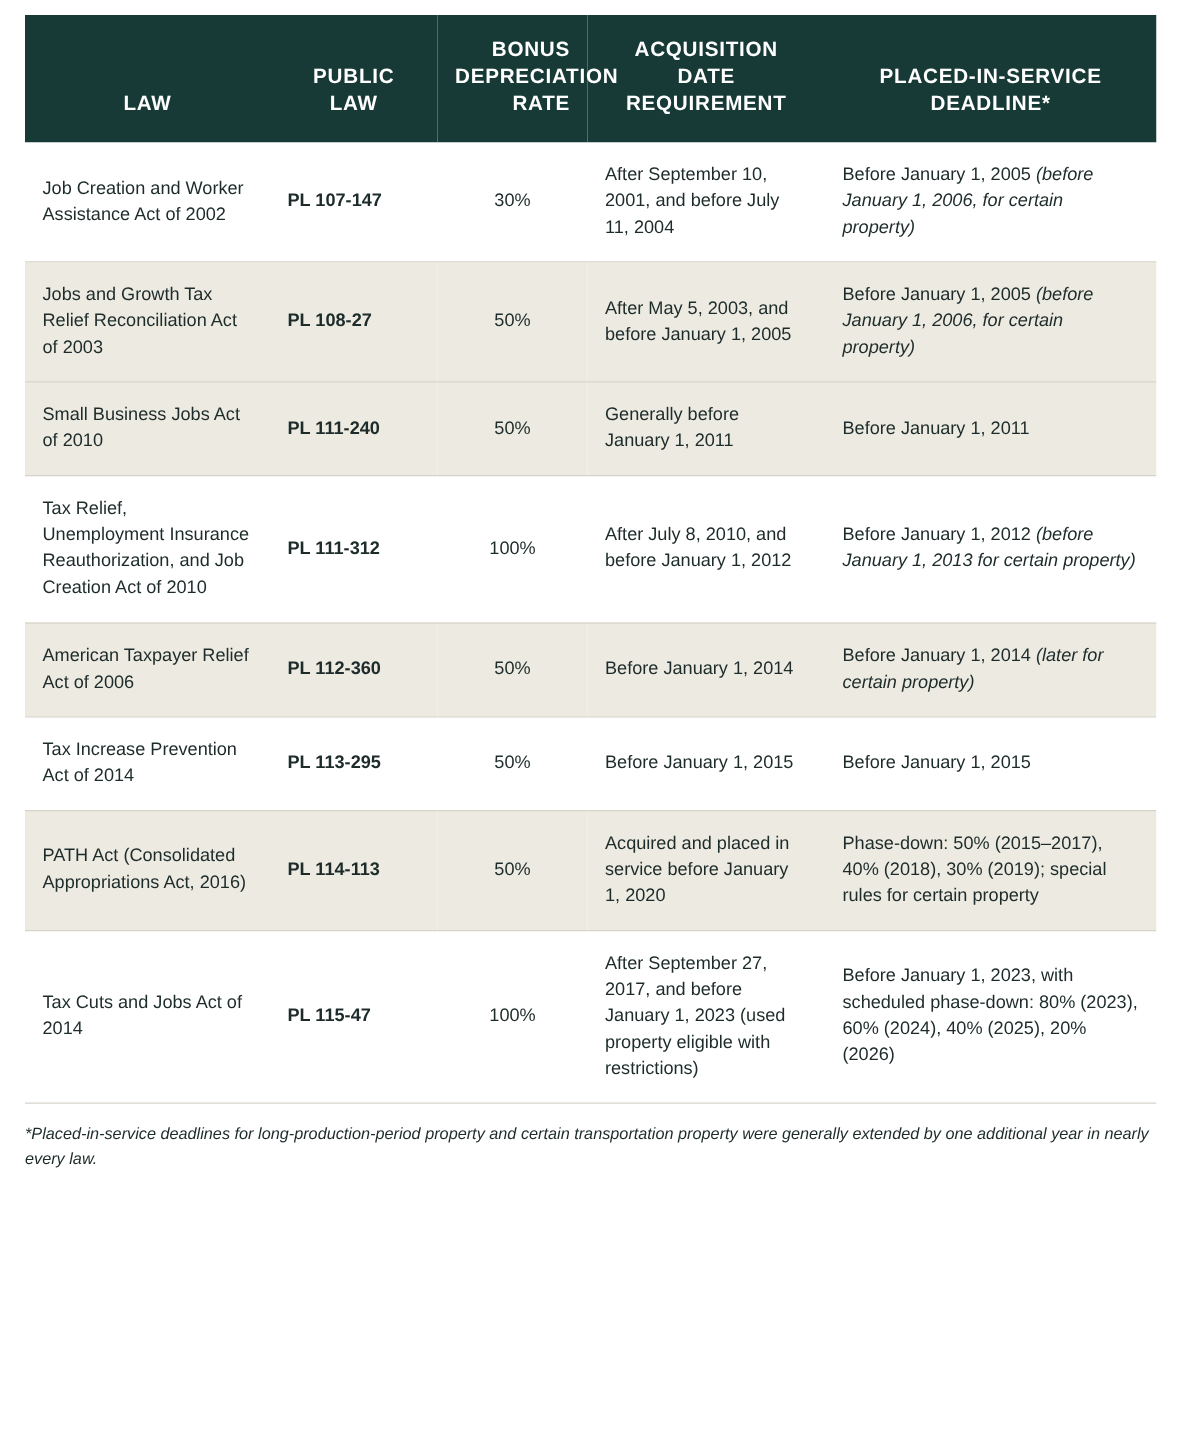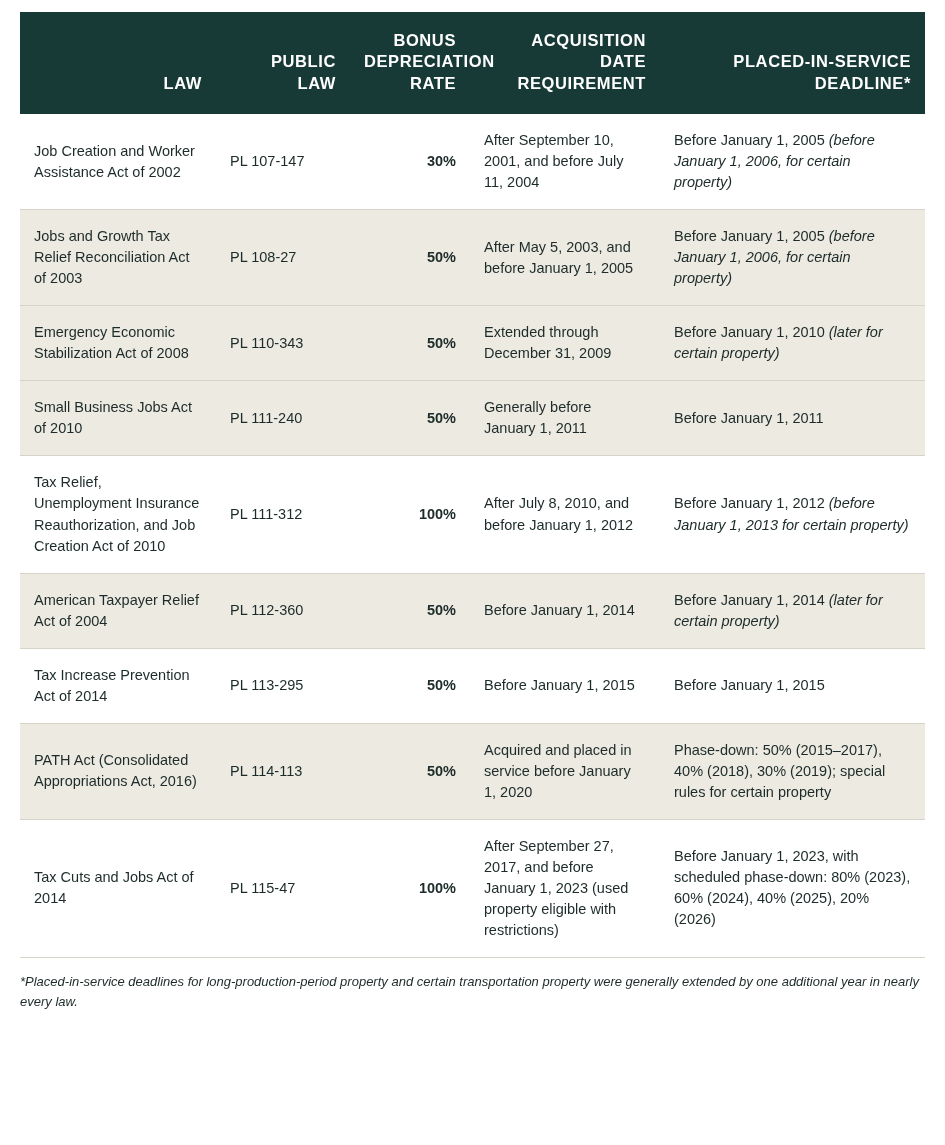--- a/index.html
+++ b/index.html
@@ -23,21 +23,21 @@
     width: 905px;
     border-collapse: collapse;
     table-layout: fixed;
   }
   thead th {
     background: #173a36;
     color: #ffffff;
     font-size: 16.5px;
     font-weight: bold;
     letter-spacing: 0.6px;
-    text-align: right;
+    text-align: center;
     vertical-align: bottom;
     padding: 18px 14px 20px 14px;
     line-height: 1.3;
     text-transform: uppercase;
   }
   thead th.num {
     text-align: right;
   }
   col.c-law { width: 196px; }
   col.c-pl { width: 134px; }
@@ -53,22 +53,22 @@
     border-bottom: 1px solid #d7d3c8;
     color: #1d2b2a;
   }
   tbody tr.alt td {
     background: #eceae1;
   }
   tbody tr.plain td {
     background: #ffffff;
   }
   td.law { }
-  td.pl { font-weight: normal; }
-  td.rate { font-weight: bold; text-align: right; }
+  td.pl { font-weight: bold; }
+  td.rate { font-weight: normal; text-align: center; }
   td.acq { }
   td.pis { }
   em {
     font-style: italic;
   }
   .footnote {
     width: 905px;
     margin: 14px 0 0 0;
     font-size: 13px;
     font-style: italic;
@@ -107,42 +107,35 @@
           <td class="pis"><span>Before January 1, 2005</span> <em>(before January 1, 2006, for certain property)</em></td>
         </tr>
         <tr class="alt">
           <td class="law">Jobs and Growth Tax Relief Reconciliation Act of 2003</td>
           <td class="pl">PL 108-27</td>
           <td class="rate">50%</td>
           <td class="acq">After May 5, 2003, and before January 1, 2005</td>
           <td class="pis"><span>Before January 1, 2005</span> <em>(before January 1, 2006, for certain property)</em></td>
         </tr>
         <tr class="alt">
-          <td class="law">Emergency Economic Stabilization Act of 2008</td>
-          <td class="pl">PL 110-343</td>
-          <td class="rate">50%</td>
-          <td class="acq">Extended through December  31, 2009</td>
-          <td class="pis"><span>Before January 1, 2010</span> <em>(later for certain property)</em></td>
-        </tr>
-        <tr class="alt">
           <td class="law">Small Business Jobs Act of 2010</td>
           <td class="pl">PL 111-240</td>
           <td class="rate">50%</td>
           <td class="acq">Generally before January 1, 2011</td>
           <td class="pis"><span>Before January 1, 2011</span></td>
         </tr>
         <tr class="plain">
           <td class="law">Tax Relief, Unemployment Insurance Reauthorization, and Job Creation Act of 2010</td>
           <td class="pl">PL 111-312</td>
           <td class="rate">100%</td>
           <td class="acq">After July 8, 2010, and before January 1, 2012</td>
           <td class="pis"><span>Before January 1, 2012</span> <em>(before January 1, 2013 for certain property)</em></td>
         </tr>
         <tr class="alt">
-          <td class="law">American Taxpayer Relief Act of 2004</td>
+          <td class="law">American Taxpayer Relief Act of 2006</td>
           <td class="pl">PL 112-360</td>
           <td class="rate">50%</td>
           <td class="acq">Before January 1, 2014</td>
           <td class="pis"><span>Before January 1, 2014</span> <em>(later for certain property)</em></td>
         </tr>
         <tr class="plain">
           <td class="law">Tax Increase Prevention Act of 2014</td>
           <td class="pl">PL 113-295</td>
           <td class="rate">50%</td>
           <td class="acq">Before January 1, 2015</td>

